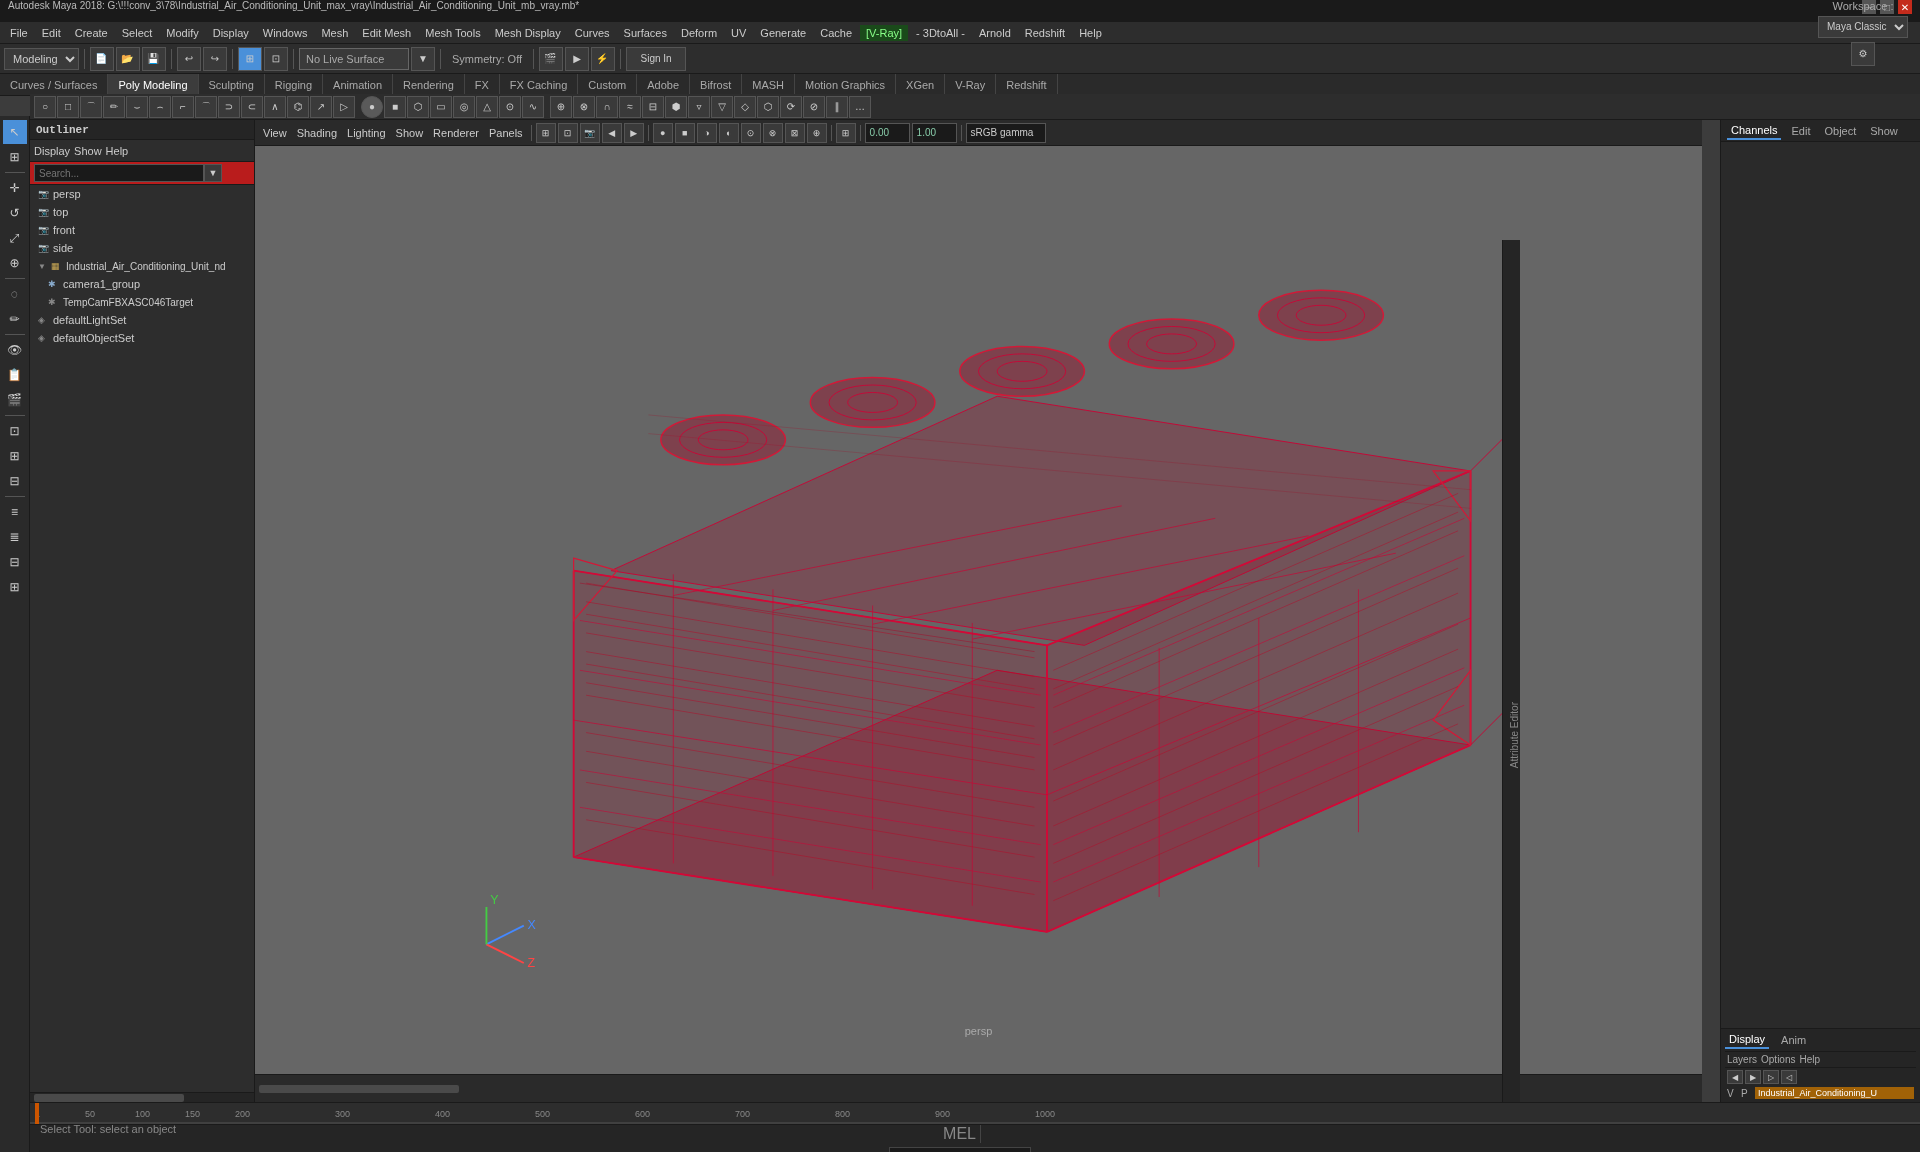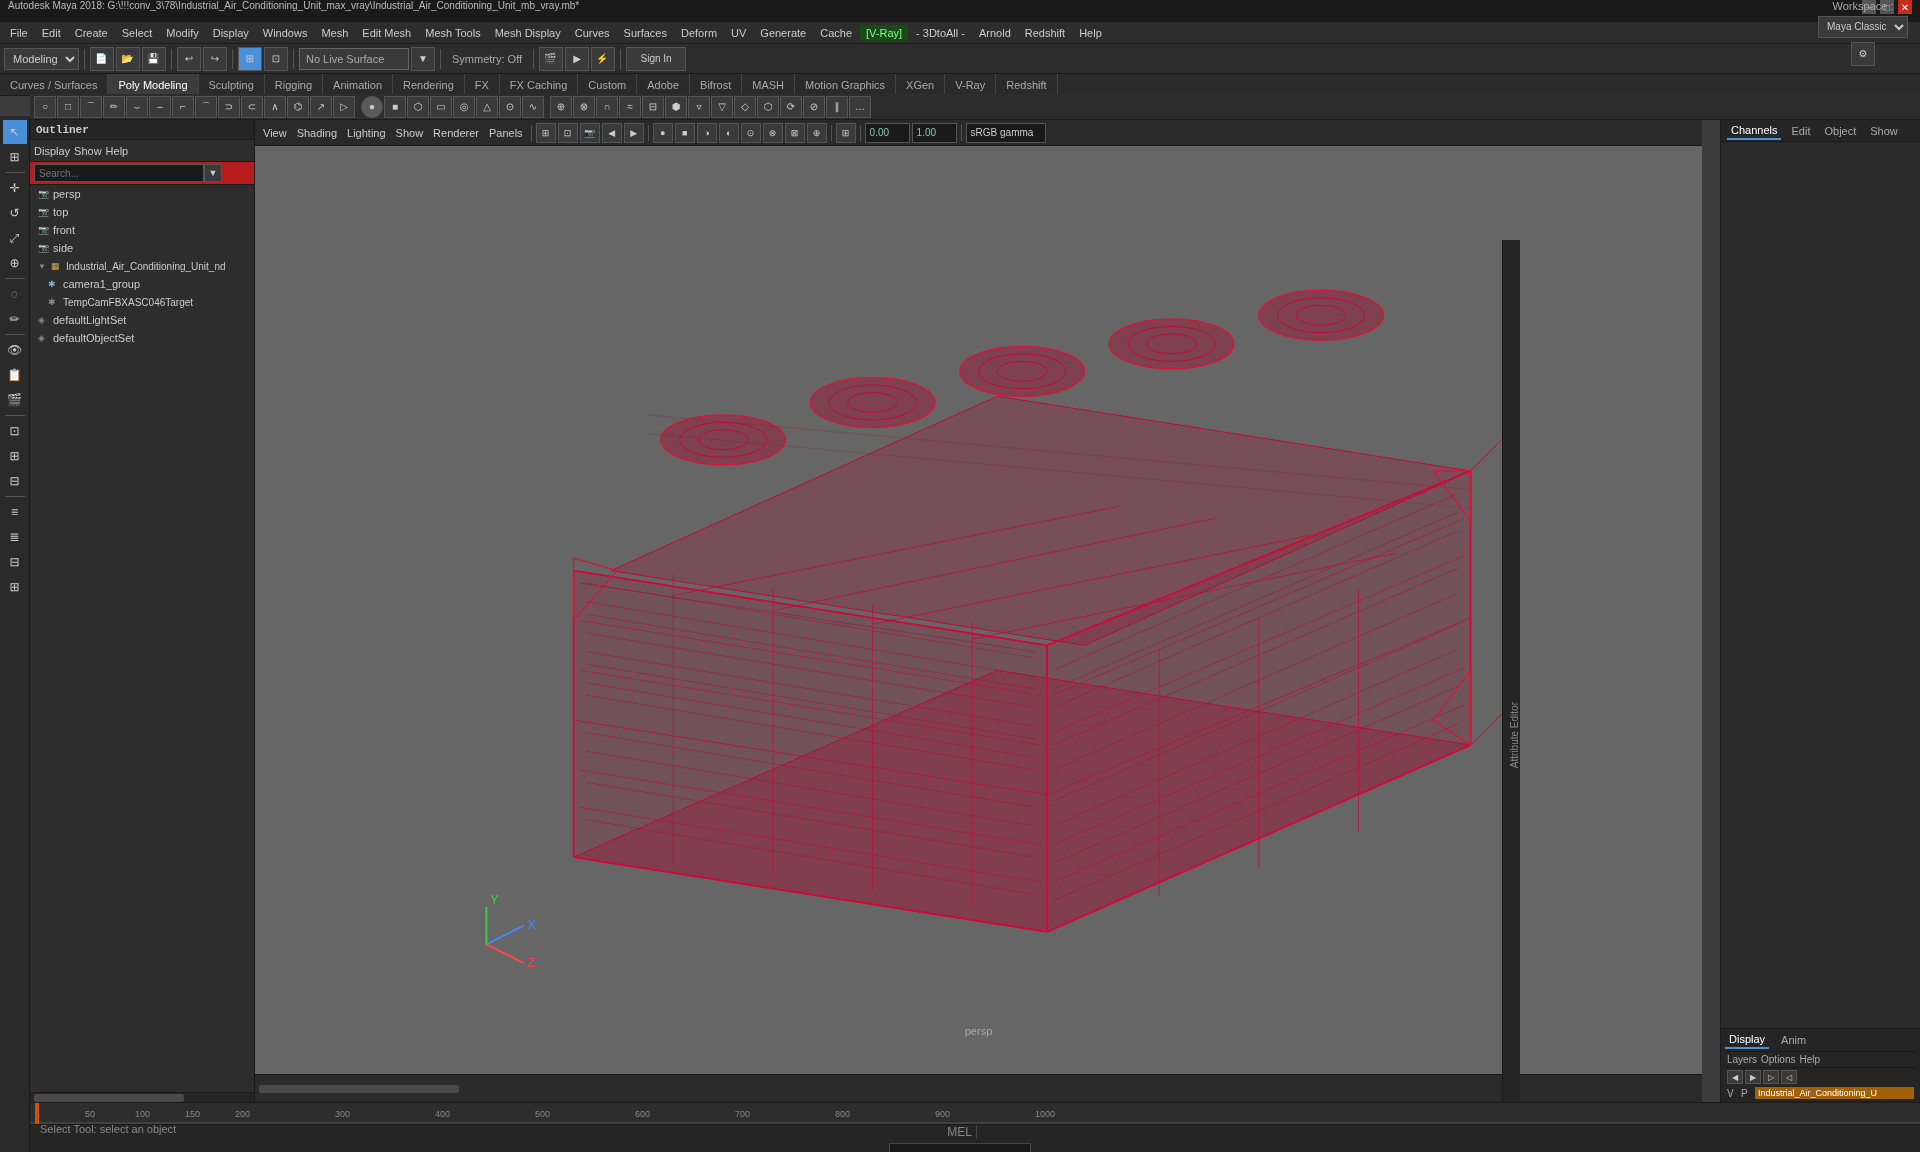--- a/index.html
+++ b/index.html
@@ -871,18 +871,18 @@
       <text x="805" y="14" fill="#888" font-size="9">800</text>
       <text x="905" y="14" fill="#888" font-size="9">900</text>
       <text x="1005" y="14" fill="#888" font-size="9">1000</text>
 
       <rect x="5" y="0" width="4" height="22" fill="#cc5500"></rect>
     </svg>
   </div>
 </div>
 
 <div id="bottom-bar" style="position:absolute;left:0;right:0;bottom:0;height:28px;background:#252525;border-top:1px solid #1a1a1a;display:flex;align-items:center;padding:0 4px;gap:4px;">
-  <span style="color:#888;font-size:12px;padding:0 4px;border-right:1px solid #444;">MEL</span>
+  <span style="color:#888;font-size:16px;padding:0 4px;border-right:1px solid #444;">MEL</span>
   <input type="text" style="flex: 1 1 0%; height: 20px; background: rgb(26, 26, 26); border: 1px solid rgb(68, 68, 68); color: rgb(136, 136, 136); font-size: 10px; padding: 0px 4px;" placeholder="">
 
 </div>
 
 <div style="position:absolute;bottom:17px;left:40px;color:#888;font-size:11px;">Select Tool: select an object</div>
 
 </body></html>

